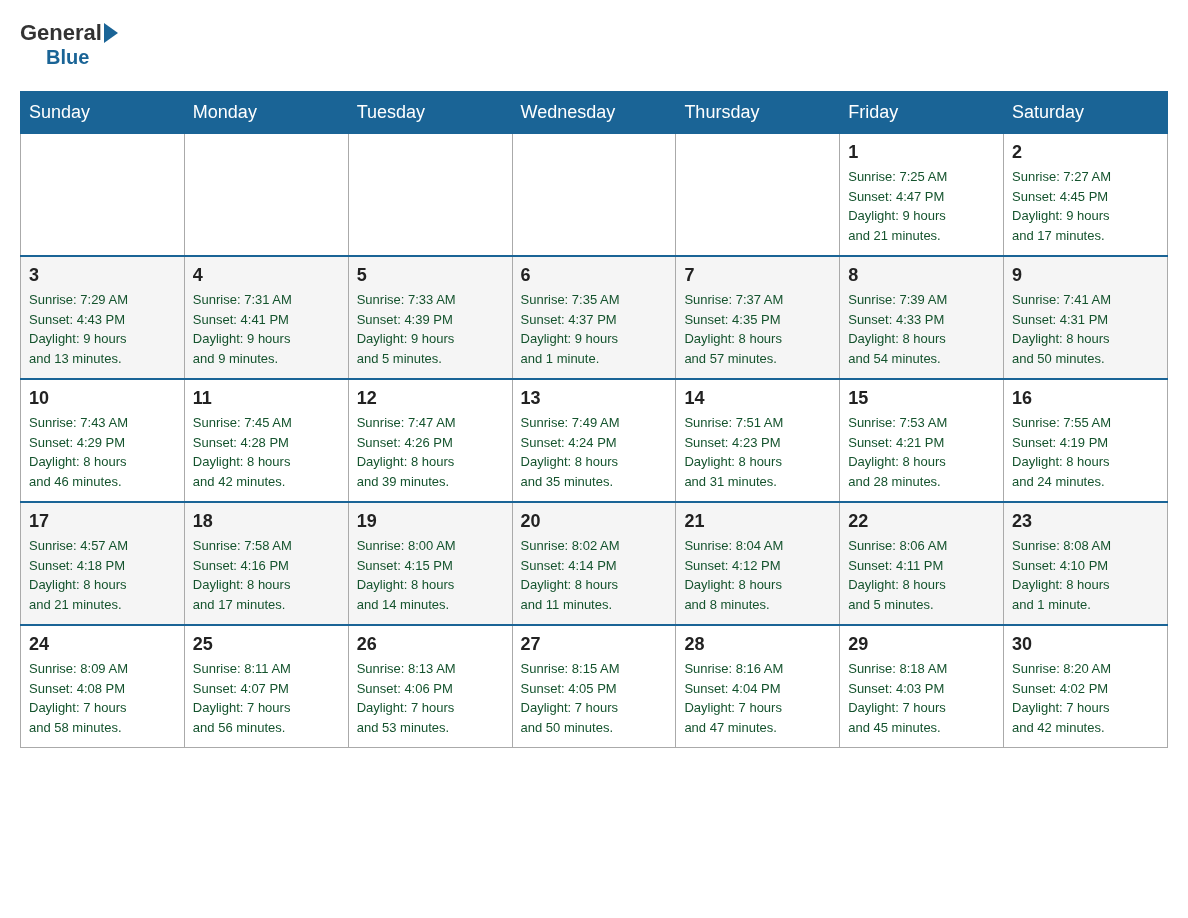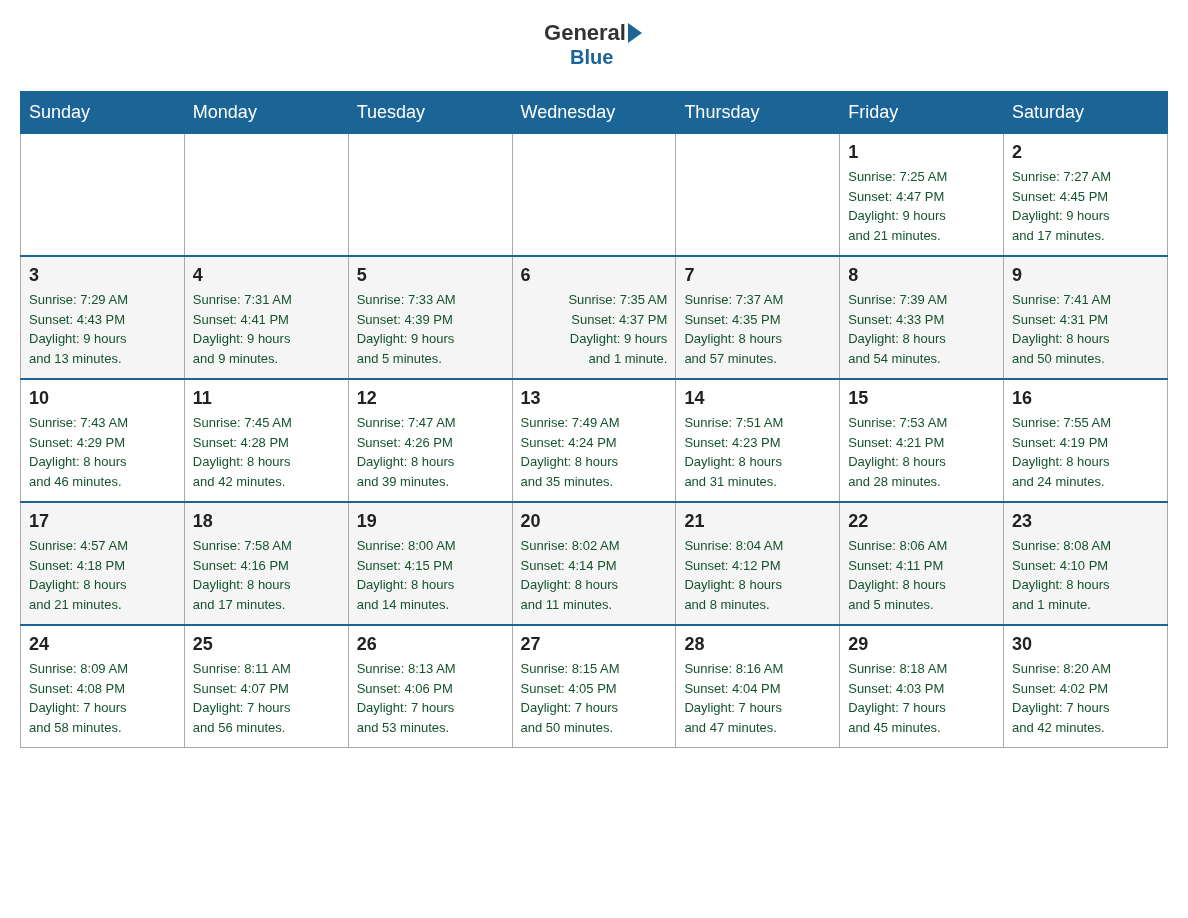--- a/index.html
+++ b/index.html
@@ -6,21 +6,21 @@
     body {
       font-family: Arial, sans-serif;
       background: #fff;
       padding: 20px;
       width: 1188px;
       min-height: 918px;
     }
     .header {
       display: flex;
       align-items: flex-start;
-      justify-content: center;
+      justify-content: flex-start;
       margin-bottom: 22px;
     }
     .logo {
       display: flex;
       flex-direction: column;
       align-items: flex-start;
     }
     .logo-text {
       display: flex;
       align-items: center;
@@ -175,21 +175,21 @@
         </td>
         <td>
           <div class="day-number">5</div>
           <div class="day-info" style="white-space: pre-line;">Sunrise: 7:33 AM
 Sunset: 4:39 PM
 Daylight: 9 hours
 and 5 minutes.</div>
         </td>
         <td>
           <div class="day-number">6</div>
-          <div class="day-info" style="white-space: pre-line; text-align: right;">Sunrise: 7:35 AM
+          <div class="day-info" style="white-space: pre-line;">Sunrise: 7:35 AM
 Sunset: 4:37 PM
 Daylight: 9 hours
 and 1 minute.</div>
         </td>
         <td>
           <div class="day-number">7</div>
           <div class="day-info" style="white-space: pre-line;">Sunrise: 7:37 AM
 Sunset: 4:35 PM
 Daylight: 8 hours
 and 57 minutes.</div>

